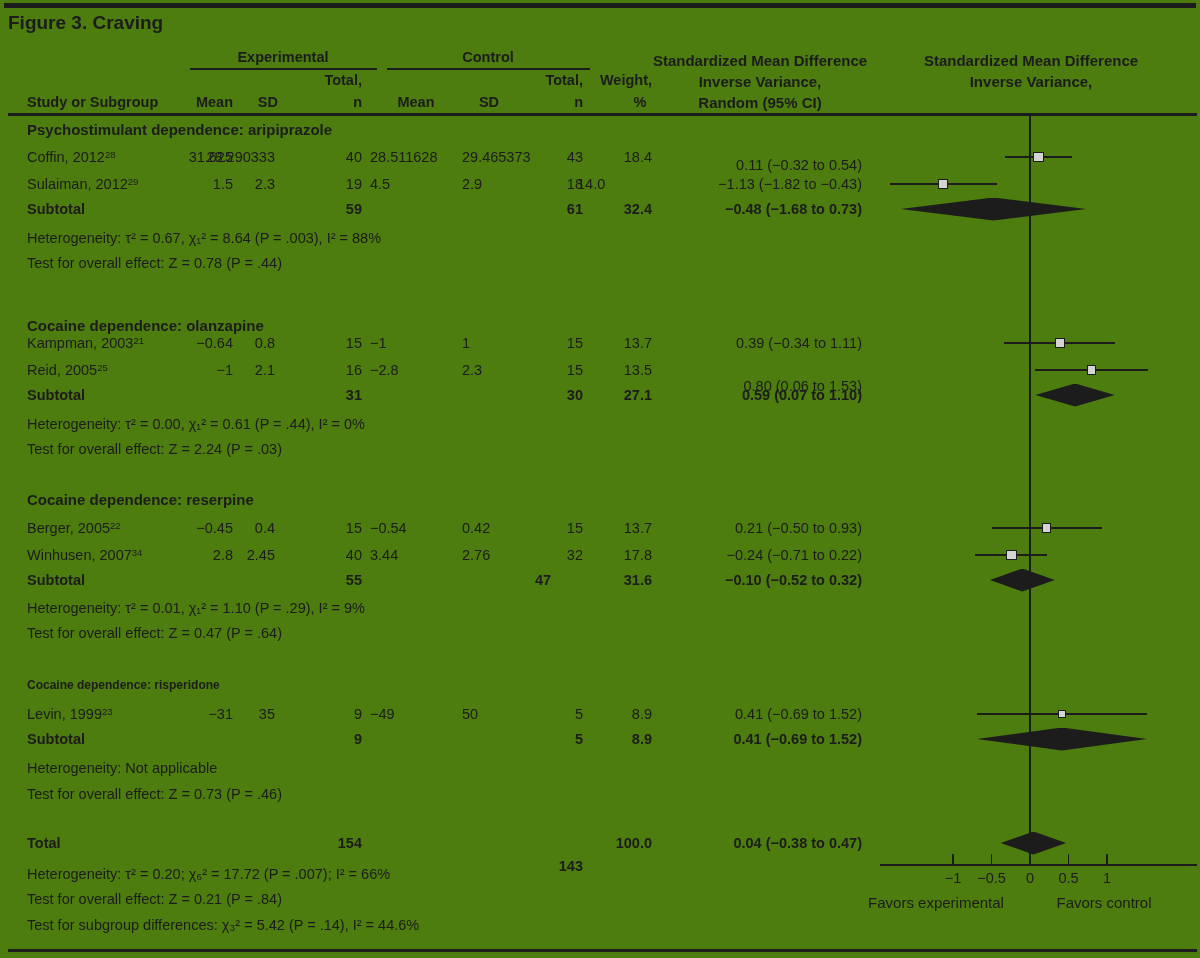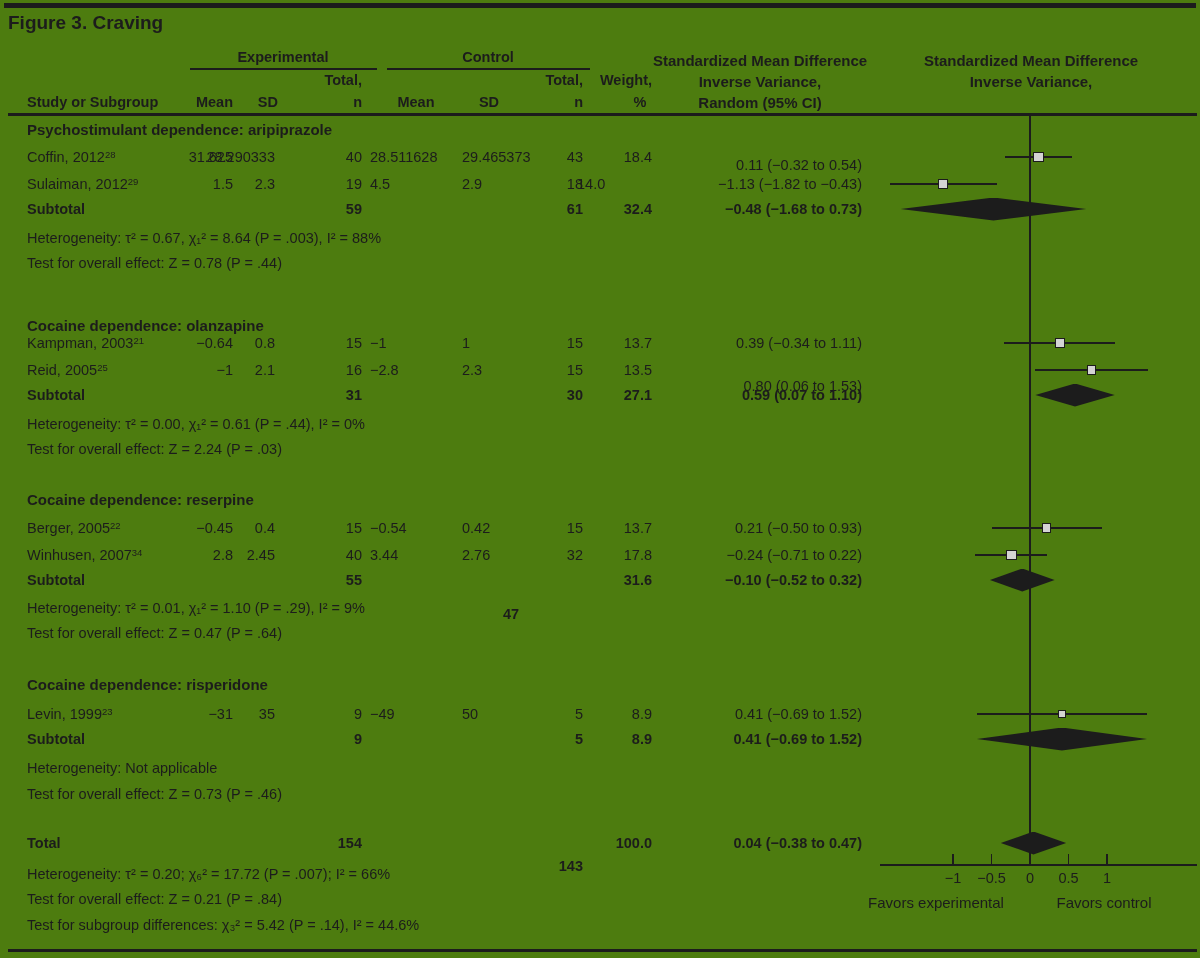--- a/index.html
+++ b/index.html
@@ -117,26 +117,26 @@
       <div class="t" style="left: 133px; top: 545px; width: 100px; text-align: right;">2.8</div>
       <div class="t" style="left: 175px; top: 545px; width: 100px; text-align: right;">2.45</div>
       <div class="t" style="left: 282px; top: 545px; width: 80px; text-align: right;">40</div>
       <div class="t" style="left: 370px; top: 545px; width: 88px; text-align: left;">3.44</div>
       <div class="t" style="left: 462px; top: 545px; width: 85px; text-align: left;">2.76</div>
       <div class="t" style="left: 503px; top: 545px; width: 80px; text-align: right;">32</div>
       <div class="t" style="left: 577px; top: 545px; width: 75px; text-align: right;">17.8</div>
       <div class="t" style="left: 592px; top: 545px; width: 270px; text-align: right;">−0.24 (−0.71 to 0.22)</div>
       <div class="t b" style="left: 27px; top: 570px;">Subtotal</div>
       <div class="t b" style="left: 282px; top: 570px; width: 80px; text-align: right;">55</div>
-      <div class="t b" style="left: 503px; top: 604px; width: 80px; text-align: left;">47</div>
+      <div class="t b" style="left: 503px; top: 570px; width: 80px; text-align: center;">47</div>
       <div class="t b" style="left: 577px; top: 570px; width: 75px; text-align: right;">31.6</div>
       <div class="t b" style="left: 592px; top: 570px; width: 270px; text-align: right;">−0.10 (−0.52 to 0.32)</div>
       <div class="t" style="left: 27px; top: 598px;">Heterogeneity: τ² = 0.01, χ₁² = 1.10 (P = .29), I² = 9%</div>
       <div class="t" style="left: 27px; top: 623px;">Test for overall effect: Z = 0.47 (P = .64)</div>
-      <div class="t b" style="left: 27px; top: 675px; font-size: 15px;">Cocaine dependence: risperidone</div>
+      <div class="t b" style="left: 27px; top: 675px; font-size: 12px;">Cocaine dependence: risperidone</div>
       <div class="t" style="left: 27px; top: 704px;">Levin, 1999<sup>23</sup></div>
       <div class="t" style="left: 133px; top: 704px; width: 100px; text-align: right;">−31</div>
       <div class="t" style="left: 175px; top: 704px; width: 100px; text-align: right;">35</div>
       <div class="t" style="left: 282px; top: 704px; width: 80px; text-align: right;">9</div>
       <div class="t" style="left: 370px; top: 704px; width: 88px; text-align: left;">−49</div>
       <div class="t" style="left: 462px; top: 704px; width: 85px; text-align: left;">50</div>
       <div class="t" style="left: 503px; top: 704px; width: 80px; text-align: right;">5</div>
       <div class="t" style="left: 577px; top: 704px; width: 75px; text-align: right;">8.9</div>
       <div class="t" style="left: 592px; top: 704px; width: 270px; text-align: right;">0.41 (−0.69 to 1.52)</div>
       <div class="t b" style="left: 27px; top: 729px;">Subtotal</div>

